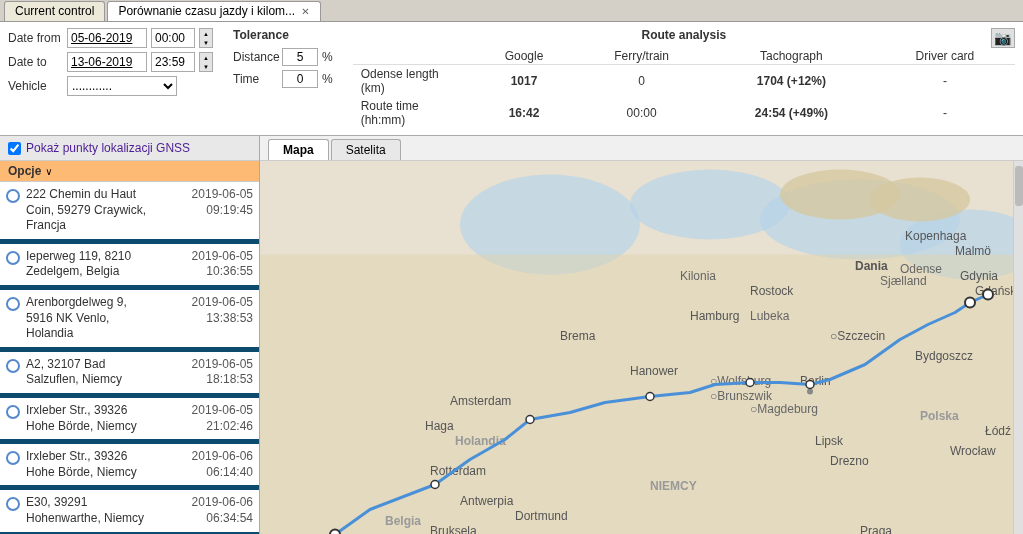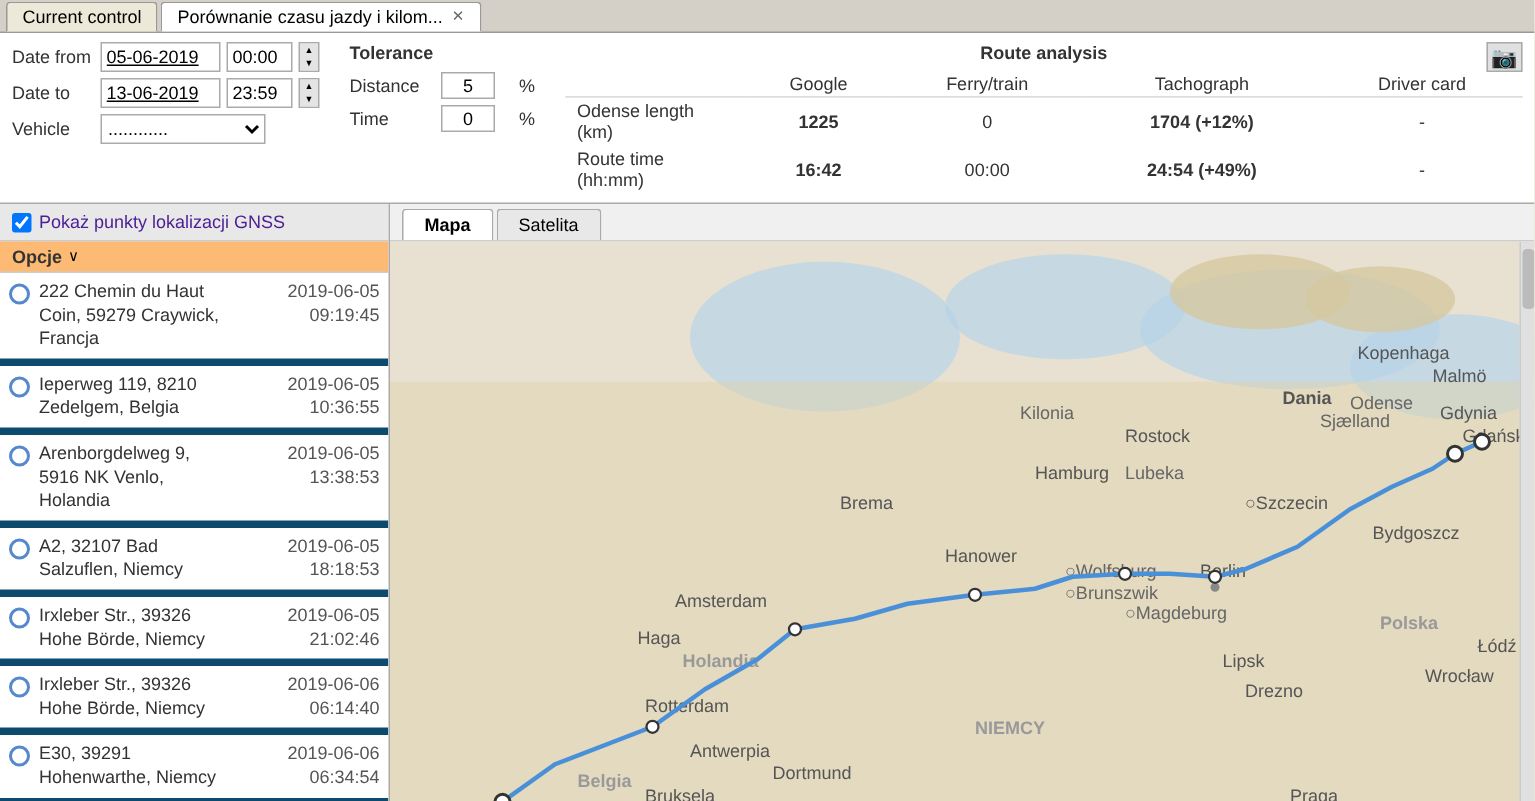--- a/index.html
+++ b/index.html
@@ -102,21 +102,21 @@
       gap: 4px;
     }
     .tolerance-title {
       font-weight: bold;
       color: #333;
       margin-bottom: 2px;
     }
     .tol-row {
       display: flex;
       align-items: center;
-      gap: 16px;
+      gap: 4px;
     }
     .tol-label { width: 45px; color: #333; }
     .tol-input { width: 36px; height: 18px; border: 1px solid #aaa; text-align: center; }
     .pct-label { color: #333; }
 
     
     .route-section {
       display: flex;
       flex-direction: column;
       gap: 4px;
@@ -353,21 +353,21 @@
           <th style="width:120px;"></th>
           <th>Google</th>
           <th>Ferry/train</th>
           <th>Tachograph</th>
           <th>Driver card</th>
         </tr>
       </thead>
       <tbody>
         <tr>
           <td class="label-cell">Odense length (km)</td>
-          <td class="route-val">1225</td>
+          <td class="route-val">1017</td>
           <td>0</td>
           <td class="route-val">1704 (+12%)</td>
           <td>-</td>
         </tr>
         <tr>
           <td class="label-cell">Route time (hh:mm)</td>
           <td class="route-val">16:42</td>
           <td>00:00</td>
           <td class="route-val">24:54 (+49%)</td>
           <td>-</td>

